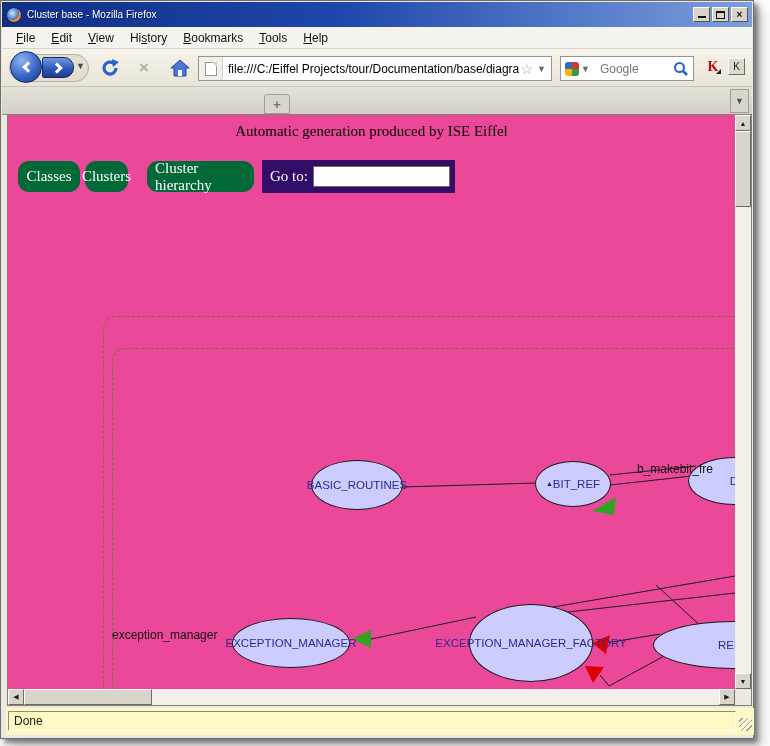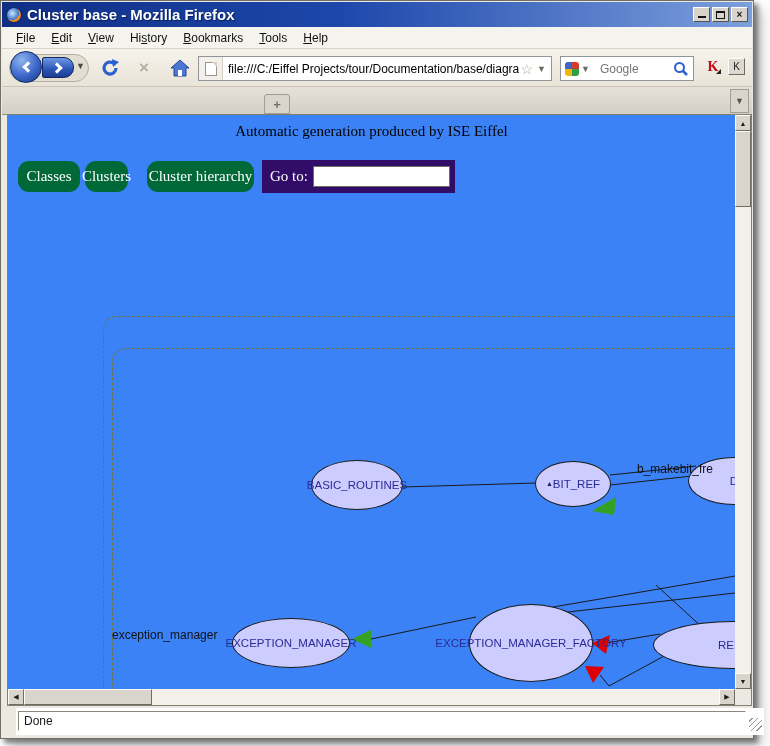--- a/index.html
+++ b/index.html
@@ -11,21 +11,21 @@
     background:#ece9e2; border:1px solid #716f64;
     box-shadow:4px 4px 5px rgba(40,40,40,.55), 9px 9px 12px rgba(120,120,120,.35); }
 
   
   .titlebar { position:absolute; left:1px; top:1px; right:1px; height:25px;
     background:linear-gradient(90deg,#102e85 0%, #1d47ab 45%, #7d9fdd 100%);
     display:flex; align-items:center; padding:0 4px; }
   .fx-icon { width:16px; height:16px; border-radius:50%; margin-right:5px;
     background:radial-gradient(circle at 38% 38%, #cde6ff 0%, #3a78c8 52%, #f49026 56%, #d85f14 100%);
     border:1px solid #0c2a66; }
-  .title-text { color:#fff; font-weight:bold; font-size:15px; text-shadow:1px 1px 1px #09205c; flex:1; }
+  .title-text { color:#fff; font-weight:normal; font-size:10px; text-shadow:1px 1px 1px #09205c; flex:1; }
   .winbtn { width:17px; height:15px; margin-left:2px; background:#d8d4cb;
     border:1px solid; border-color:#fefefe #565349 #565349 #fefefe;
     display:flex; align-items:center; justify-content:center;
     font-size:10px; font-weight:bold; color:#111; line-height:1; }
   .winbtn .minglyph { display:block; width:8px; height:3px; border-bottom:2px solid #111; margin-top:4px; }
   .winbtn .maxglyph { display:block; width:9px; height:8px; border:1px solid #111; border-top:2px solid #111; }
 
   
   .menubar { position:absolute; left:1px; top:26px; right:1px; height:22px;
     background:#f5f3ee; border-bottom:1px solid #d9d5c9; display:flex; align-items:center; padding-left:6px; }
@@ -84,32 +84,32 @@
   .page-ico::after { content:""; position:absolute; right:-1px; top:-1px; width:0; height:0;
     border-left:5px solid transparent; border-top:5px solid #d3cfc6; }
   .newtab { position:absolute; left:262px; top:7px; width:26px; height:20px; background:#d9d5cc;
     border:1px solid #a19d92; border-radius:3px 3px 0 0; display:flex; align-items:center; justify-content:center;
     color:#716d63; font-size:13px; font-weight:bold; }
   .tablist-btn { position:absolute; right:3px; top:2px; width:19px; height:24px; background:#d9d5cc;
     border:1px solid #a19d92; display:flex; align-items:center; justify-content:center; font-size:9px; color:#55524a; }
 
   
   .frame { position:absolute; left:6px; top:113px; width:745px; height:592px; border:1px solid #82806f; background:#ece9e2; }
-  .viewport { position:absolute; left:0; top:0; width:727px; height:574px; background:#3b82f6; overflow:hidden; }
+  .viewport { position:absolute; left:0; top:0; width:727px; height:574px; background:#ec4899; overflow:hidden; }
 
   
   .vscroll { position:absolute; left:727px; top:0; width:16px; height:574px; background:#f2f0e8; }
   .hscroll { position:absolute; left:0; top:574px; width:727px; height:16px; background:#f2f0e8; }
   .sbtn { position:absolute; background:#d9d5cc; border:1px solid; border-color:#fdfdfa #6f6c62 #6f6c62 #fdfdfa;
     display:flex; align-items:center; justify-content:center; font-size:7px; color:#1c1c1c; }
   .sthumb { position:absolute; background:#d9d5cc; border:1px solid; border-color:#fdfdfa #6f6c62 #6f6c62 #fdfdfa; }
   .corner { position:absolute; left:727px; top:574px; width:16px; height:16px; background:#ece9e2; }
 
   
-  .statusbar { position:absolute; left:15px; top:707px; width:748px; height:27px; background:#ffffff; }
+  .statusbar { position:absolute; left:5px; top:707px; width:748px; height:27px; background:#fef9c3; }
   .status-field { position:absolute; left:2px; top:3px; right:18px; height:20px;
     border:1px solid; border-color:#8b887c #fdfdfa #fdfdfa #8b887c; display:flex; align-items:center; }
   .status-text { font-size:12px; color:#1a1a1a; padding-left:5px; }
   .grip { position:absolute; right:2px; bottom:4px; width:13px; height:13px;
     background:repeating-linear-gradient(135deg, transparent 0 2px, #9b978c 2px 3px, #fff 3px 4px); }
 
   
   .heading { position:absolute; left:0; top:8px; width:100%; text-align:center;
     font-family:"Liberation Serif", serif; font-size:15px; color:#000; }
   .navbtn { position:absolute; height:31px; top:46px; background:#016938; color:#fff;
@@ -207,21 +207,21 @@
       <span class="tablist-btn">▼</span>
     </div>
 
     <div class="frame">
       <div class="viewport">
 
         <div class="heading">Automatic generation produced by ISE Eiffel</div>
 
         <div class="navbtn" style="left:10px;width:62px;">Classes</div>
         <div class="navbtn" style="left:77px;width:43px;">Clusters</div>
-        <div class="navbtn" style="left:139px;width:107px;">Cluster hierarchy</div>
+        <div class="navbtn" style="left:139px;width:107px;padding-left:8px;">Cluster hierarchy</div>
         <div class="goto-box">
           <span class="goto-label">Go to:</span>
           <input class="goto-input" value="" style="">
         </div>
 
         <div class="cluster-rect" style="left:95px;top:201px;width:780px;height:560px;"></div>
         <div class="cluster-rect" style="left:104px;top:233px;width:780px;height:540px;"></div>
 
         <svg class="edges-svg" width="727" height="574" viewBox="0 0 727 574">
           <g stroke="#1a1a1a" stroke-width="1" fill="none">

